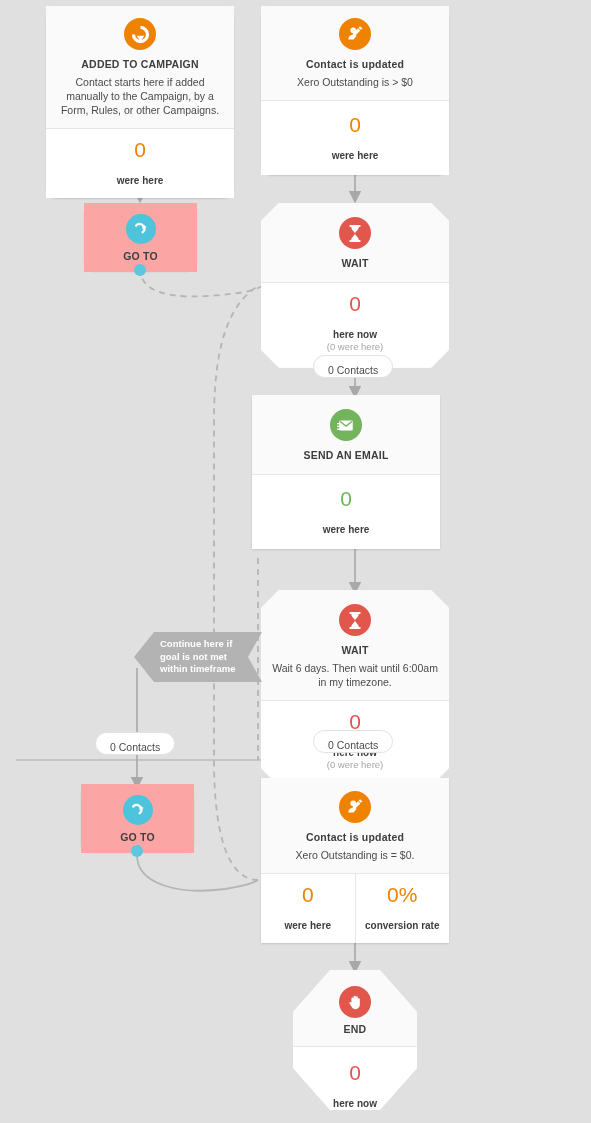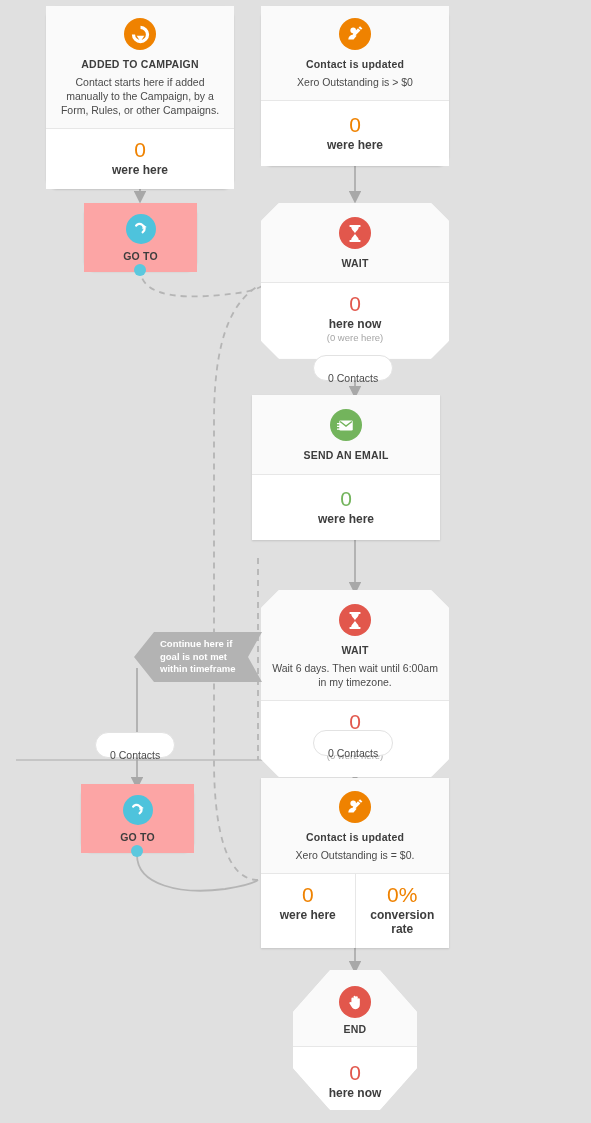--- a/index.html
+++ b/index.html
@@ -21,35 +21,35 @@
   .icon-circle {
     width: 32px; height: 32px; border-radius: 50%;
     margin: 0 auto 8px; display: flex; align-items: center; justify-content: center;
   }
   .icon-circle svg { display: block; }
 
   .title { font-size: 10.5px; font-weight: bold; color: #3d3d3d; letter-spacing: .2px; line-height: 1.3; }
   .subtitle { font-size: 10.5px; color: #4a4a4a; line-height: 1.35; margin-top: 3px; }
 
   .bignum { font-size: 21px; font-weight: normal; line-height: 1.05; }
-  .caption { font-size: 12px; font-weight: bold; color: #3d3d3d; margin-top: 2px; }
+  .caption { font-size: 10px; font-weight: bold; color: #3d3d3d; margin-top: 14px; }
   .subcaption { font-size: 9.5px; color: #a6a6a6; margin-top: 1px; }
   .orange { color: #ef8200; }
   .red { color: #e2574c; }
   .green { color: #73b45c; }
 
   .split { display: flex; }
   .split > div { flex: 1; padding: 10px 4px 12px; text-align: center; }
   .split > div + div { border-left: 1px solid #e7e7e7; }
 
   .pill {
     position: absolute; background: #fff; border: 1px solid #e2e2e2;
     border-radius: 13px; height: 23px; line-height: 21px;
     font-size: 10.5px; color: #4a4a4a; text-align: center;
-    padding: 12px 14px; white-space: nowrap;
+    padding: 4px 14px; white-space: nowrap;
   }
 
   .octagon {
     clip-path: polygon(18px 0, calc(100% - 18px) 0, 100% 18px, 100% calc(100% - 18px),
                        calc(100% - 18px) 100%, 18px 100%, 0 calc(100% - 18px), 0 18px);
   }
   .stopsign {
     clip-path: polygon(30% 0, 70% 0, 100% 30%, 100% 70%, 70% 100%, 30% 100%, 0 70%, 0 30%);
   }
   .rounded { border-radius: 12px; }

